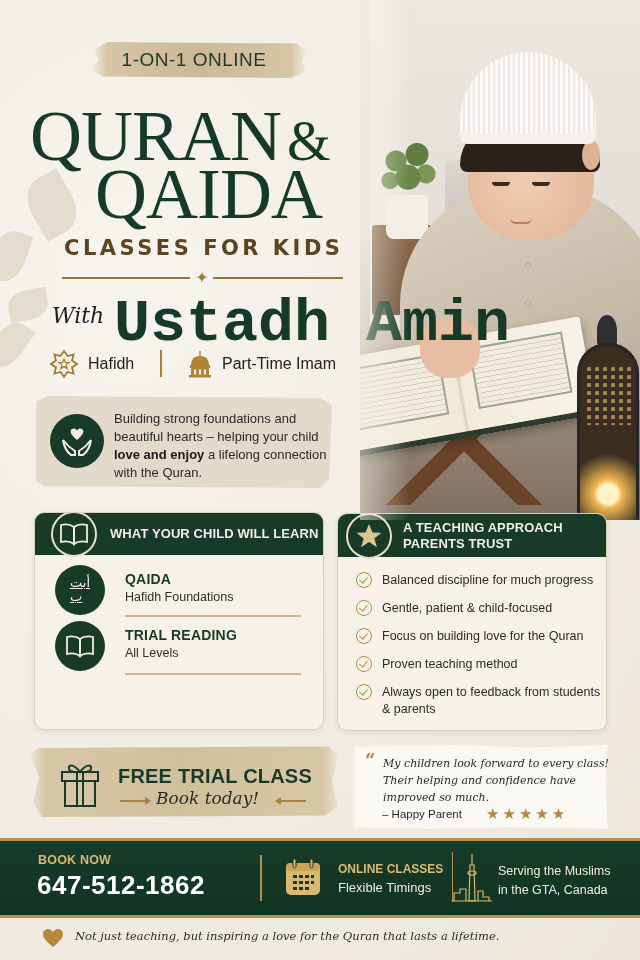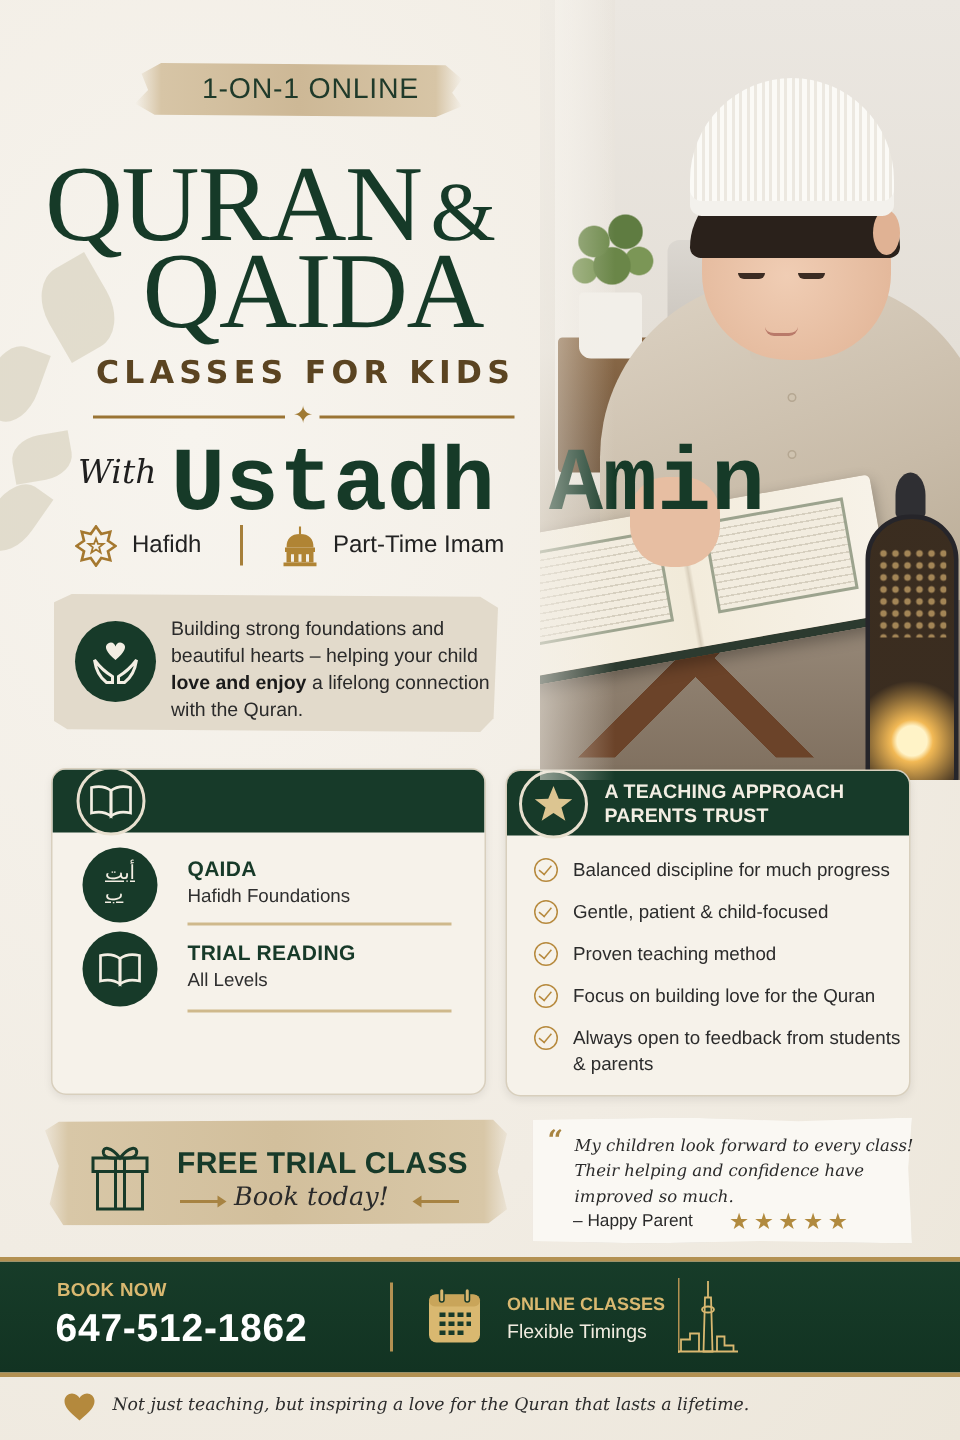--- a/index.html
+++ b/index.html
@@ -77,21 +77,21 @@
   .lantern-dots { position: absolute; left: 10px; top: 50px; width: 46px; height: 60px;
     background: radial-gradient(circle, #e9c07a 0 2px, transparent 2.5px) 0 0/8px 8px; opacity: .6; }
 
   
   .leaf { position: absolute; background: rgba(190,180,150,.35); border-radius: 50% 0 50% 0; }
 
   
   .brush-tag { position: absolute; left: 90px; top: 42px; width: 218px; height: 36px;
     background: linear-gradient(90deg, rgba(205,185,150,0) 0%, #d7c5a6 8%, #cdb896 50%, #d7c5a6 92%, rgba(205,185,150,0) 100%);
     clip-path: polygon(2% 20%, 8% 0, 95% 4%, 100% 30%, 97% 55%, 100% 80%, 92% 100%, 6% 96%, 0 75%, 4% 50%); }
-  .brush-tag-text { position: absolute; left: 98px; top: 49px; width: 218px; text-align: center;
+  .brush-tag-text { position: absolute; left: 85px; top: 49px; width: 218px; text-align: center;
     font-family: "Liberation Sans", sans-serif; font-size: 19px; letter-spacing: 0.5px; color: #1f3a2a; font-weight: 400; }
   .title-1 { position: absolute; left: 30px; top: 100px; width: 340px;
     font-family: "Liberation Serif", serif; font-size: 72px; line-height: 72px; color: #163a28; letter-spacing: -1px; }
   .title-1 .amp { font-size: 56px; margin-left: 6px; }
   .title-2 { position: absolute; left: 95px; top: 158px; width: 270px;
     font-family: "Liberation Serif", serif; font-size: 72px; line-height: 72px; color: #163a28; letter-spacing: -1px; }
   .subtitle { position: absolute; left: 64px; top: 236px; width: 290px;
     font-family: "DejaVu Sans", sans-serif; font-weight: bold; font-size: 21px; letter-spacing: 3.5px; color: #5b4421; }
   .divider { position: absolute; top: 277px; height: 2px; background: #9a7434; }
   .divider.left { left: 62px; width: 128px; }
@@ -271,20 +271,21 @@
   </div>
 
   <div class="card card-learn">
     <div class="card-head"></div>
     <div class="head-badge">
       <svg width="30" height="24" viewBox="0 0 30 24">
         <path d="M15 5 C11 2 6 2 2 3 L2 20 C6 19 11 19 15 22 Z" fill="none" stroke="#f3eee3" stroke-width="1.8"></path>
         <path d="M15 5 C19 2 24 2 28 3 L28 20 C24 19 19 19 15 22 Z" fill="none" stroke="#f3eee3" stroke-width="1.8"></path>
       </svg>
     </div>
+    <div class="head-title">WHAT YOUR CHILD WILL LEARN</div>
 
     <div class="learn-item" style="top:52px">
       <div class="learn-circle" style="font-size:13px;line-height:14px;text-align:left;text-decoration:underline;">أبت<br>ب</div>
       <div class="learn-title">QAIDA</div>
       <div class="learn-sub">Hafidh Foundations</div>
     </div>
     <div class="learn-rule" style="top:102px"></div>
 
     <div class="learn-item" style="top:108px">
       <div class="learn-circle">
@@ -315,25 +316,25 @@
       <li class="trust-item">
           <span class="check"></span>
           <span>Balanced discipline for much progress</span>
         </li>
       <li class="trust-item">
           <span class="check"></span>
           <span>Gentle, patient &amp; child-focused</span>
         </li>
       <li class="trust-item">
           <span class="check"></span>
-          <span>Proven teaching method</span>
+          <span>Focus on building love for the Quran</span>
         </li>
       <li class="trust-item">
           <span class="check"></span>
-          <span>Focus on building love for the Quran</span>
+          <span>Proven teaching method</span>
         </li>
       <li class="trust-item">
           <span class="check"></span>
           <span>Always open to feedback from students &amp; parents</span>
         </li>
     </ul>
   </div>
 
   <div class="trial"></div>
   <div class="gift">
@@ -389,20 +390,24 @@
       <g fill="none" stroke="#d9b870" stroke-width="1.2">
         <line x1="20" y1="1" x2="20" y2="12"></line>
         <path d="M18 12 L22 12 L23 48 L17 48 Z"></path>
         <ellipse cx="20" cy="20" rx="4" ry="2"></ellipse>
         <path d="M2 48 L2 40 L8 40 L8 36 L14 36 L14 48"></path>
         <path d="M26 48 L26 38 L31 38 L31 44 L37 44 L37 48"></path>
         <line x1="0" y1="48" x2="40" y2="48"></line>
       </g>
     </svg>
   </div>
+  <div class="serving">
+    <div>Serving the Muslims</div>
+    <div>in the GTA, Canada</div>
+  </div>
 
   <div class="footer-heart">
     <svg width="22" height="20" viewBox="0 0 22 20">
       <path d="M11 19 C4 13 1 10 1 6 C1 3 3.5 1 6 1 C8.5 1 10 2.5 11 4 C12 2.5 13.5 1 16 1 C18.5 1 21 3 21 6 C21 10 18 13 11 19 Z" fill="#b4893d"></path>
     </svg>
   </div>
   <div class="footer-text">Not just teaching, but inspiring a love for the Quran that lasts a lifetime.</div>
 </div>
 
 </body></html>

